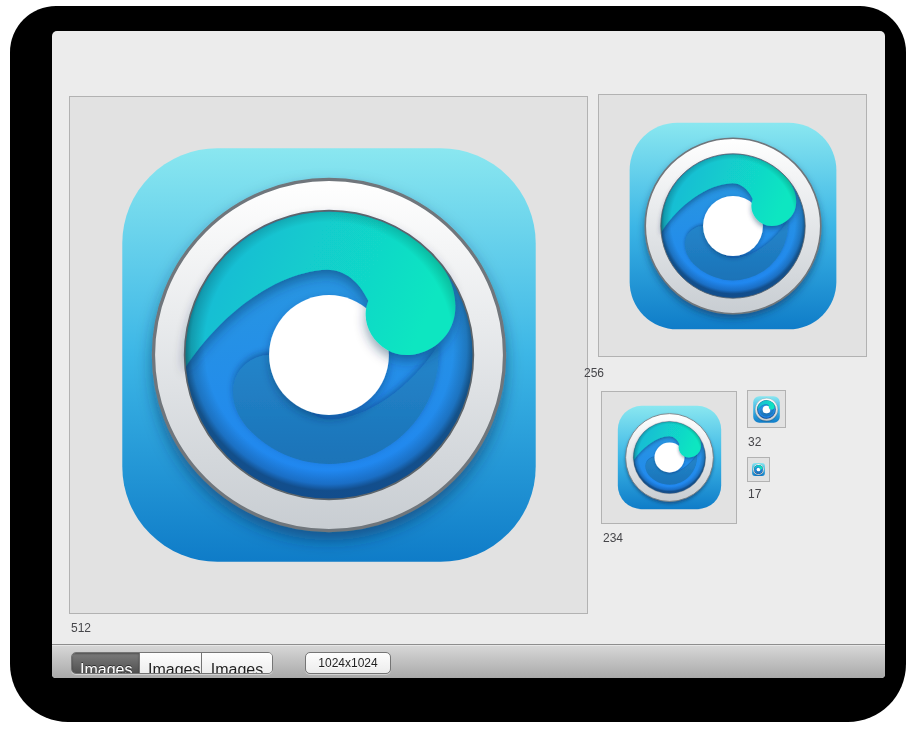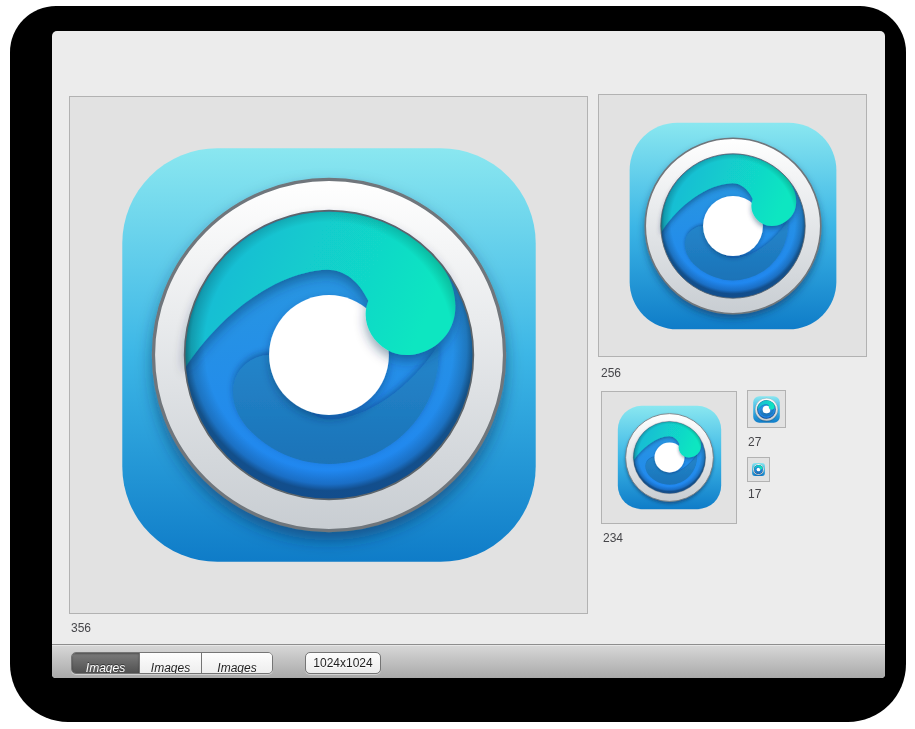--- a/index.html
+++ b/index.html
@@ -28,42 +28,42 @@
   .content{position:absolute;left:0;top:23px;right:0;bottom:34px;background:#ececec;}
   .panel{position:absolute;background:#e2e2e2;border:1px solid #b2b2b2;
     display:flex;align-items:center;justify-content:center;}
   .p512{left:17px;top:42px;width:519px;height:518px;}
   .p256{left:546px;top:40px;width:269px;height:263px;}
   .p128{left:549px;top:337px;width:136px;height:133px;}
   .p32{left:695px;top:336px;width:39px;height:38px;}
   .p16{left:695px;top:403px;width:23px;height:25px;}
   .plabel{position:absolute;font-size:12px;color:#46464a;}
   .l512{left:19px;top:567px;}
-  .l256{left:549px;top:312px;}
+  .l256{left:532px;top:312px;}
   .l128{left:551px;top:477px;}
   .l32{left:696px;top:381px;}
   .l16{left:696px;top:433px;}
   .appicon{display:block;}
 
   
   .bottombar{position:absolute;left:0;right:0;bottom:0;height:34px;
     background:linear-gradient(180deg,#d8d8d8,#a9a9a9);border-top:1px solid #8e8e8e;
     box-shadow:inset 0 1px 0 rgba(255,255,255,.4);}
   .segmented{position:absolute;left:19px;top:7px;height:22px;width:202px;display:flex;
     border:1px solid #757575;border-radius:5px;overflow:hidden;
     box-shadow:0 1px 0 rgba(255,255,255,.45);}
   .seg{appearance:none;border:none;margin:0;padding:8px;height:100%;
-    font-family:"Liberation Sans",sans-serif;font-size:12px;cursor:default;
+    font-family:"Liberation Sans",sans-serif;font-size:16px;cursor:default;
     background:linear-gradient(180deg,#fdfdfd,#eeeeee);color:#1f1f1f;
-    text-shadow:0 1px 0 rgba(255,255,255,.7);font-style:italic;}
+    text-shadow:0 1px 0 rgba(255,255,255,.7);}
   .seg + .seg{border-left:1px solid #757575;}
   .seg.selected{background:linear-gradient(180deg,#7b7b7b,#515151);color:#ffffff;
     text-shadow:0 -1px 0 rgba(0,0,0,.5);box-shadow:inset 0 1px 2px rgba(0,0,0,.35);}
   .seg-images{width:67px;} .seg-masks{width:62px;} .seg-preview{width:71px;}
-  .size-btn{position:absolute;left:253px;top:7px;width:76px;height:22px;
+  .size-btn{position:absolute;left:253px;top:7px;width:86px;height:22px;
     appearance:none;margin:0;padding:0;border:1px solid #757575;border-radius:5px;
     background:linear-gradient(180deg,#fdfdfd,#ececec);
     font-family:"Liberation Sans",sans-serif;font-size:12px;color:#1f1f1f;
     text-shadow:0 1px 0 rgba(255,255,255,.7);box-shadow:0 1px 0 rgba(255,255,255,.45);cursor:default;}
 </style>
 </head>
 <body>
 
 <div class="stage">
   <div class="shadow-blob">
@@ -120,42 +120,42 @@
               <circle cx="256" cy="256" r="176" fill="none" stroke="#5c646a" stroke-width="2"></circle>
             </symbol>
           </defs>
         </svg>
 
         <div class="panel p512">
           <svg class="appicon" width="420" height="420" viewBox="0 0 512 512">
               <use href="#appicon-sym"></use>
             </svg>
         </div>
-        <div class="plabel l512">356</div>
+        <div class="plabel l512">512</div>
 
         <div class="panel p256">
           <svg class="appicon" width="210" height="210" viewBox="0 0 512 512">
               <use href="#appicon-sym"></use>
             </svg>
         </div>
         <div class="plabel l256">256</div>
 
         <div class="panel p128">
           <svg class="appicon" width="105" height="105" viewBox="0 0 512 512">
               <use href="#appicon-sym"></use>
             </svg>
         </div>
         <div class="plabel l128">234</div>
 
         <div class="panel p32">
           <svg class="appicon" width="27" height="27" viewBox="0 0 512 512">
               <use href="#appicon-sym"></use>
             </svg>
         </div>
-        <div class="plabel l32">27</div>
+        <div class="plabel l32">32</div>
 
         <div class="panel p16">
           <svg class="appicon" width="13" height="13" viewBox="0 0 512 512">
               <use href="#appicon-sym"></use>
             </svg>
         </div>
         <div class="plabel l16">17</div>
 
       </div>
 

